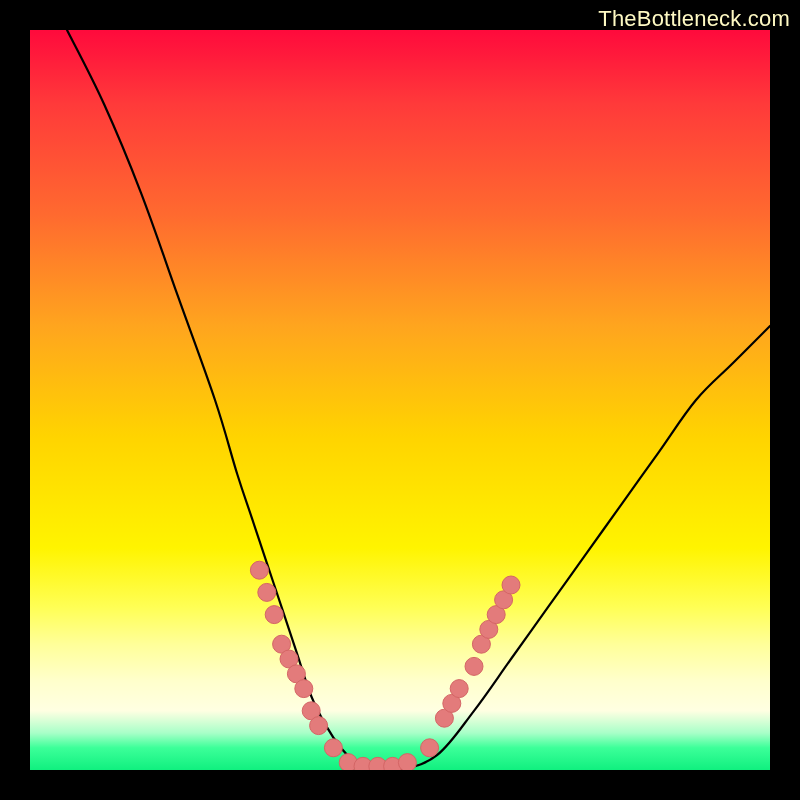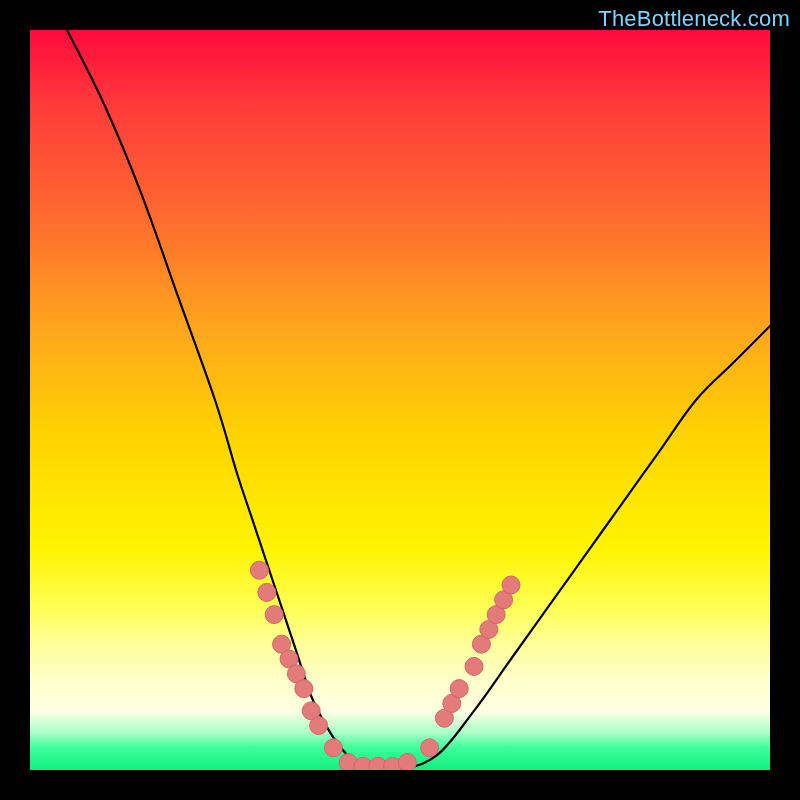--- a/index.html
+++ b/index.html
@@ -44,21 +44,21 @@
     position: absolute;
     left: 0;
     top: 0;
     width: 740px;
     height: 740px;
   }
   .watermark {
     position: absolute;
     top: 6px;
     right: 10px;
-    color: #7dd3fc;
+    color: #fef9c3;
     font-size: 22px;
     letter-spacing: 0.2px;
     user-select: none;
   }
 </style>
 </head>
 <body>
 
 <div class="stage">
 

